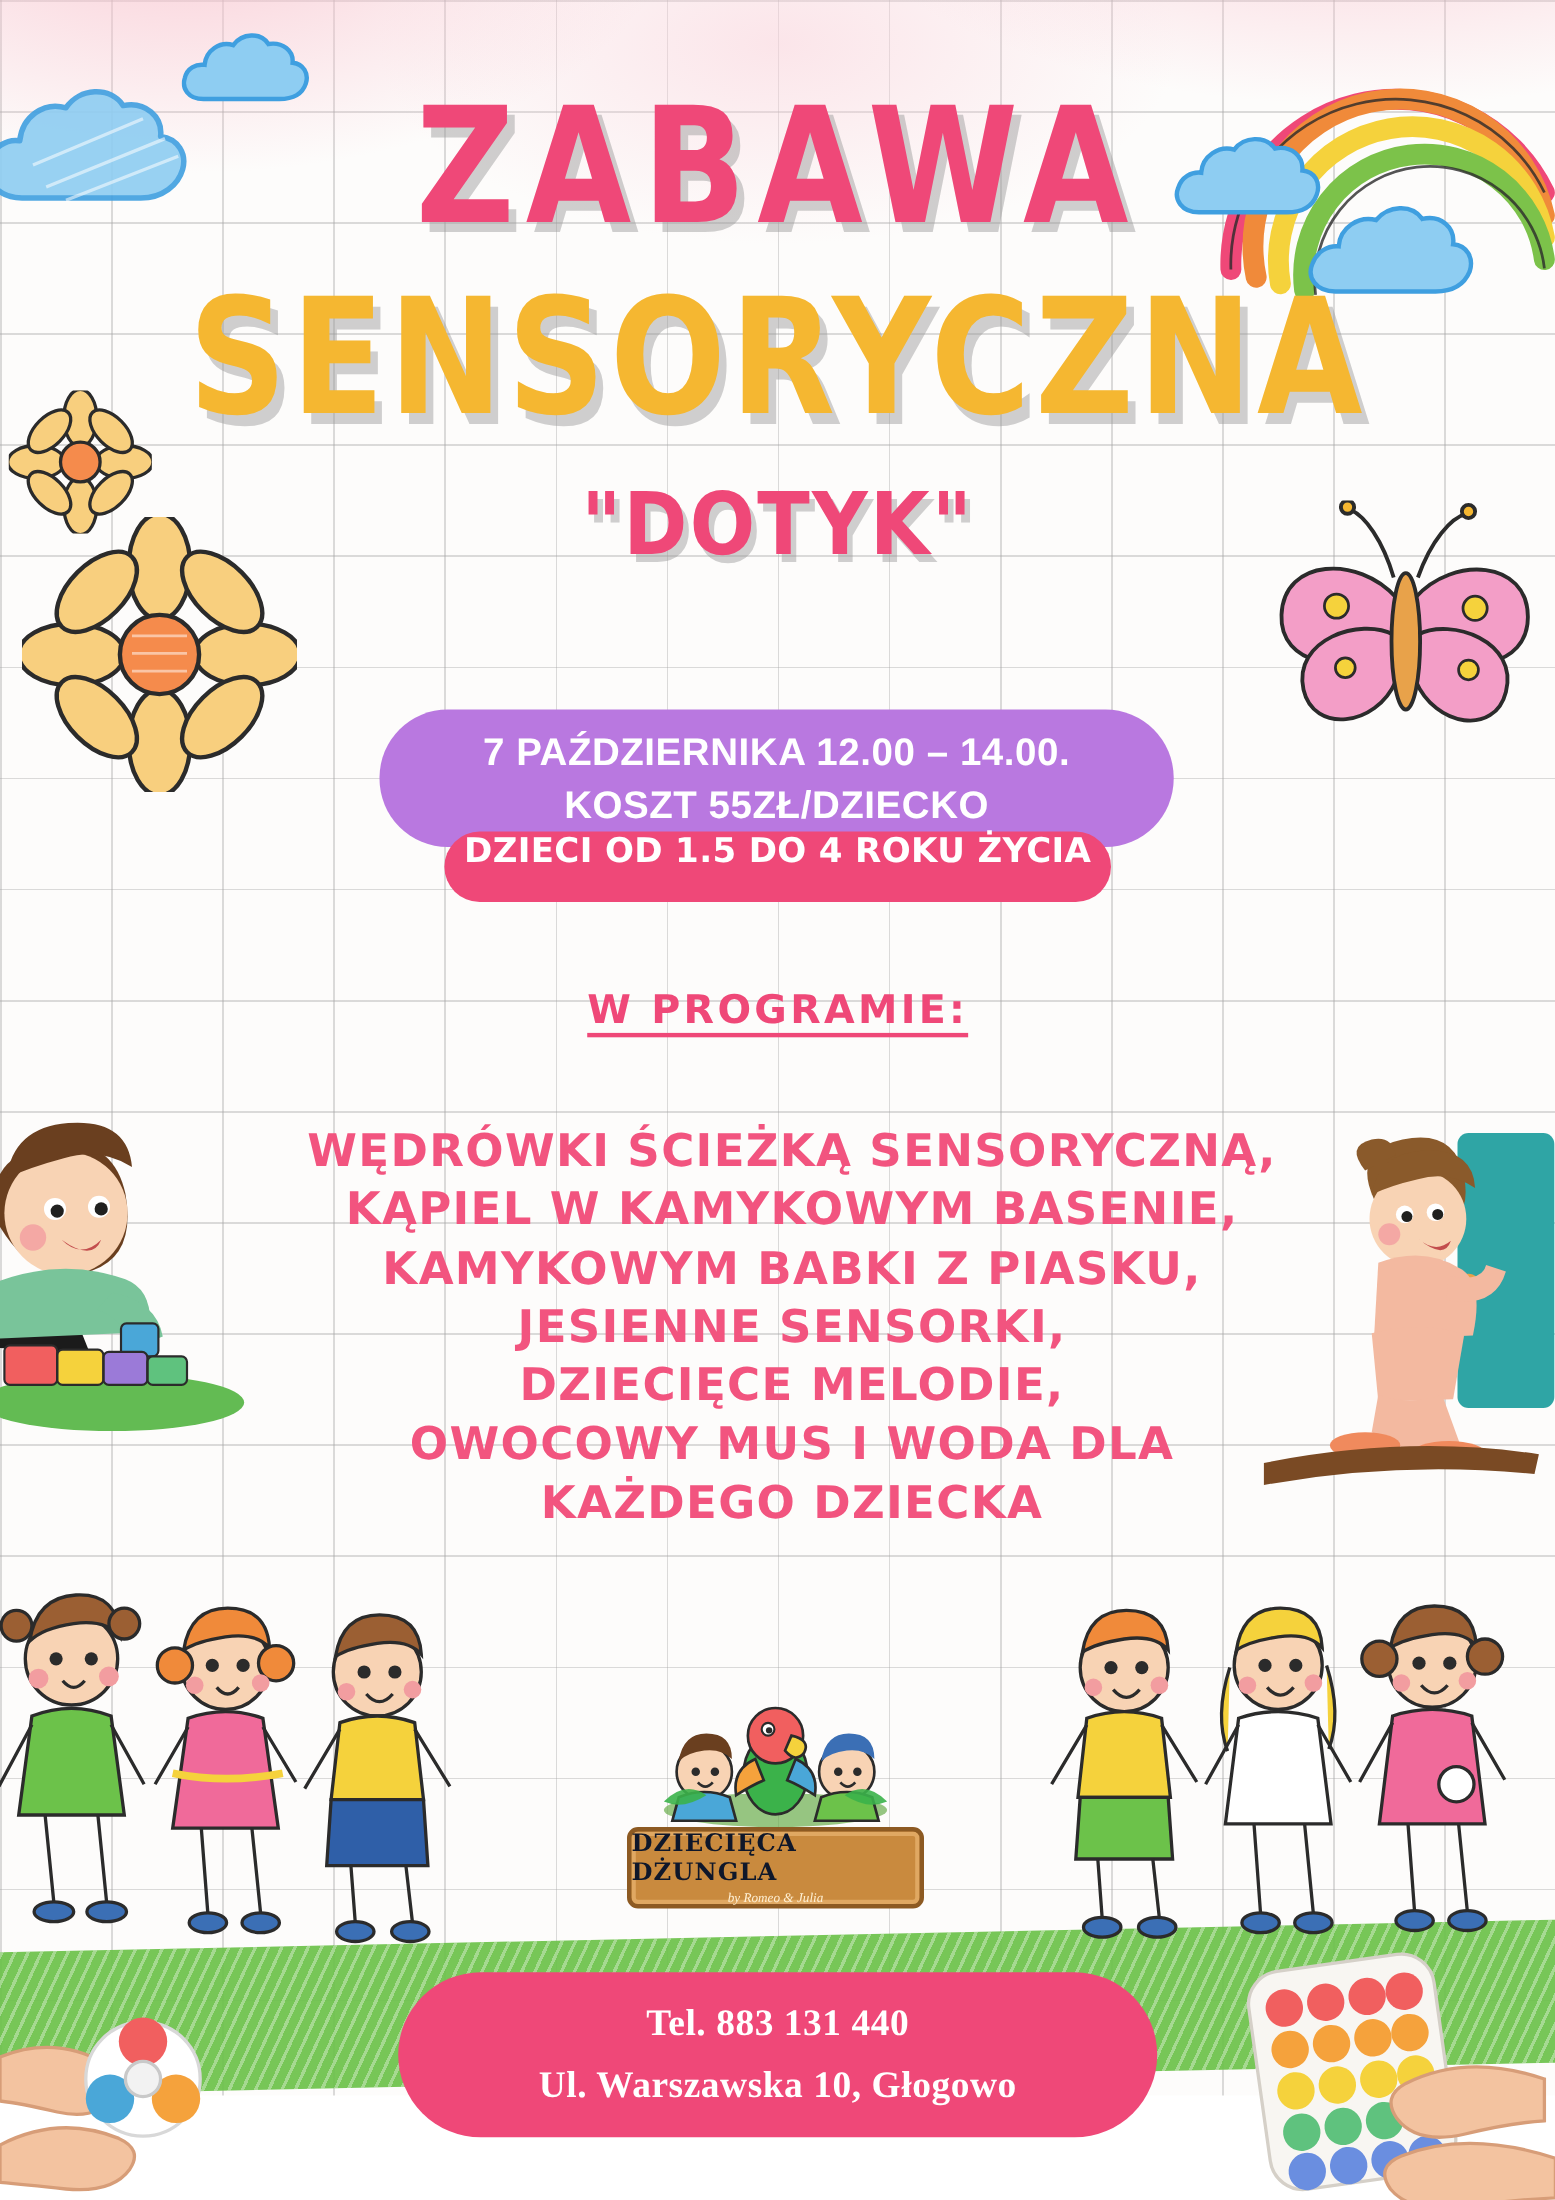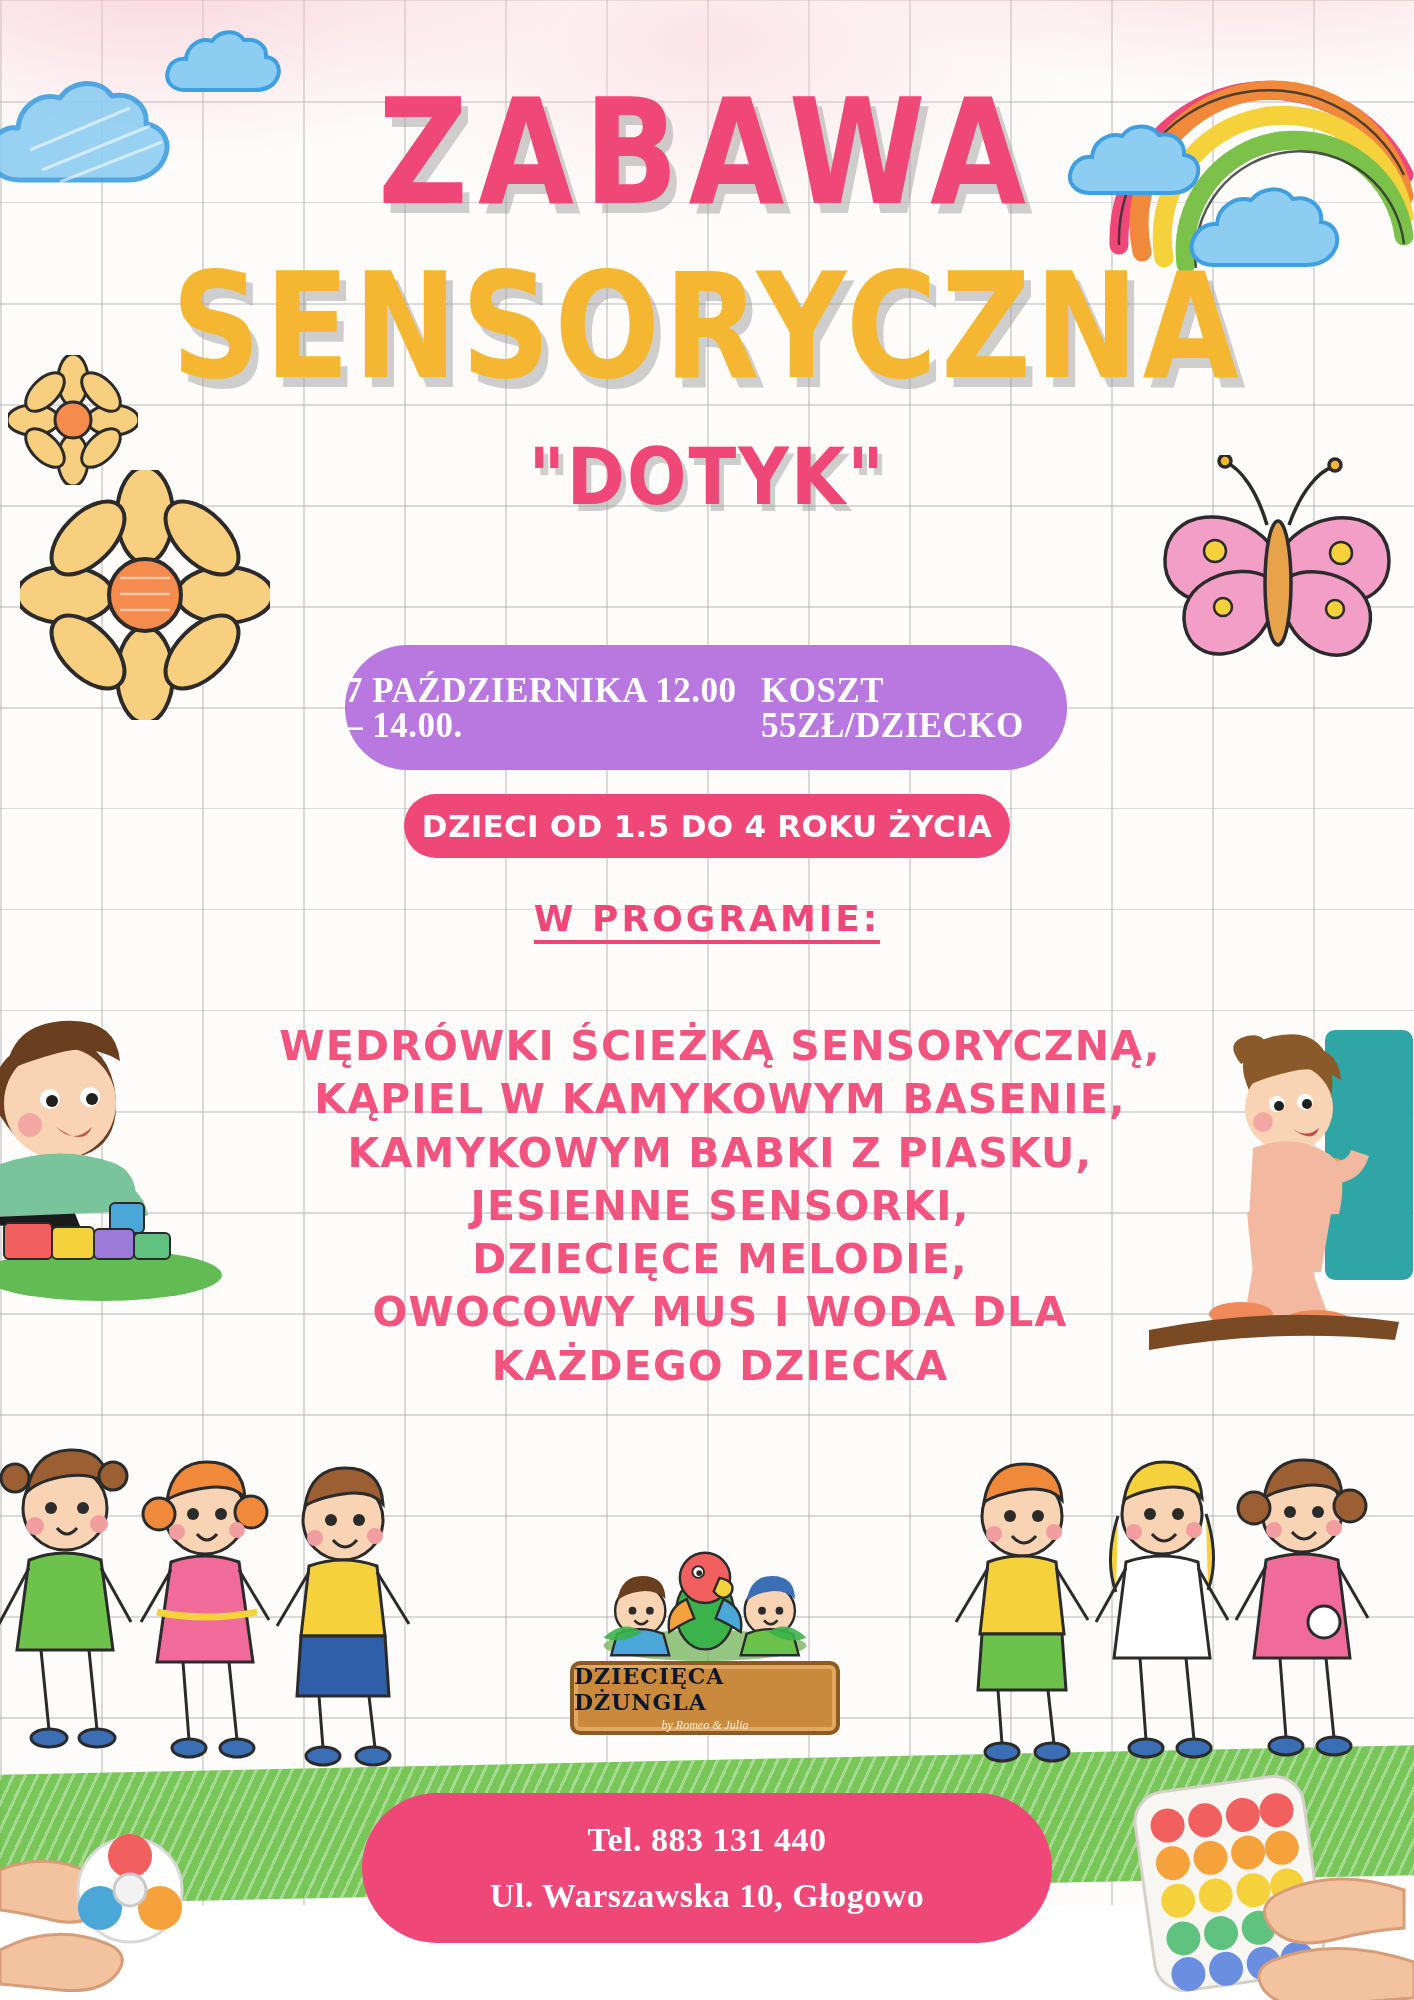--- a/index.html
+++ b/index.html
@@ -84,46 +84,46 @@
   
   #pill-purple {
     position: absolute;
     top: 645px;
     left: 345px;
     width: 722px;
     height: 125px;
     background: #b978e0;
     border-radius: 62px;
     color: #ffffff;
-    font-family: Liberation Serif, serif;
+    font-family: Liberation Sans, sans-serif;
     font-weight: 700;
     font-size: 35px;
     letter-spacing: 0.5px;
     display: flex;
-    flex-direction: row;
+    flex-direction: column;
     align-items: center;
     justify-content: center;
     gap: 14px;
     line-height: 1;
   }
 
   #pill-pink {
     position: absolute;
-    top: 794px;
+    top: 756px;
     left: 404px;
     width: 606px;
     height: 64px;
     background: #ef4878;
     border-radius: 34px;
     color: #ffffff;
     font-family: "DejaVu Sans", sans-serif;
     font-weight: 700;
     font-size: 31px;
     display: flex;
-    align-items: center;
+    align-items: flex-start;
     justify-content: center;
     letter-spacing: 0.3px;
   }
 
   
   #program-heading {
     position: absolute;
     top: 898px;
     left: 0;
     width: 1414px;

